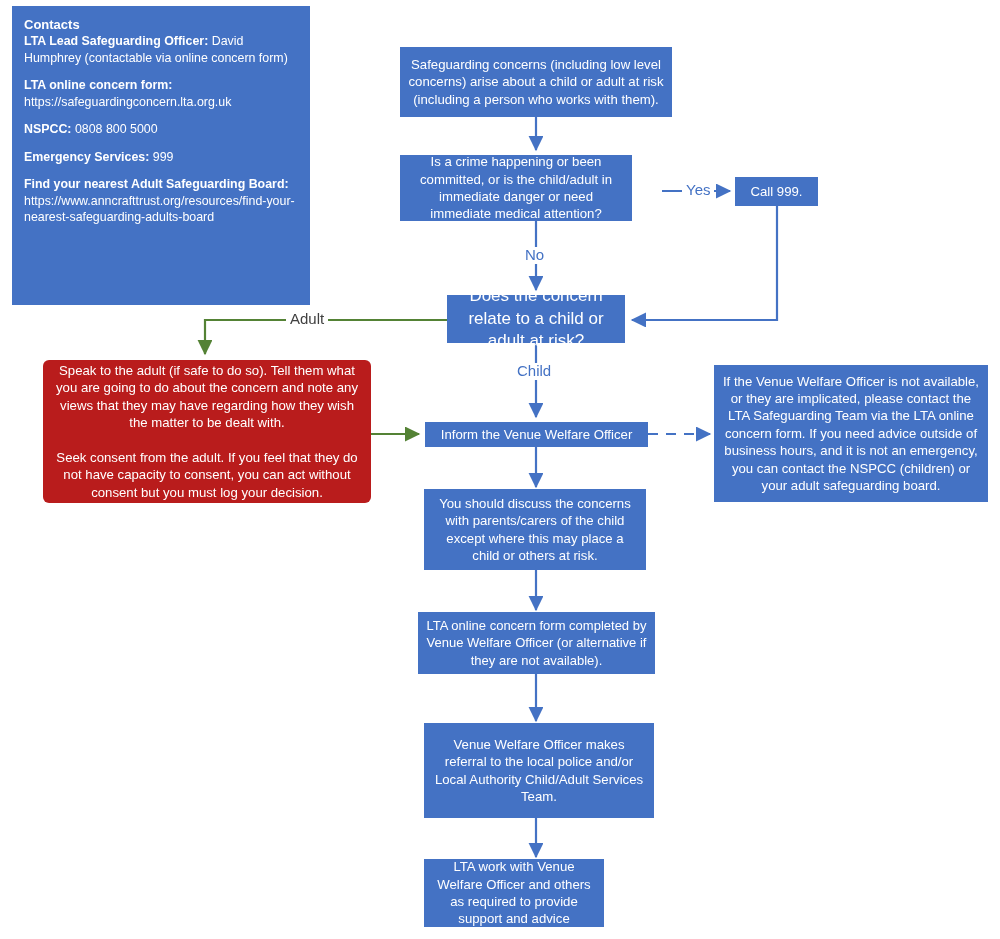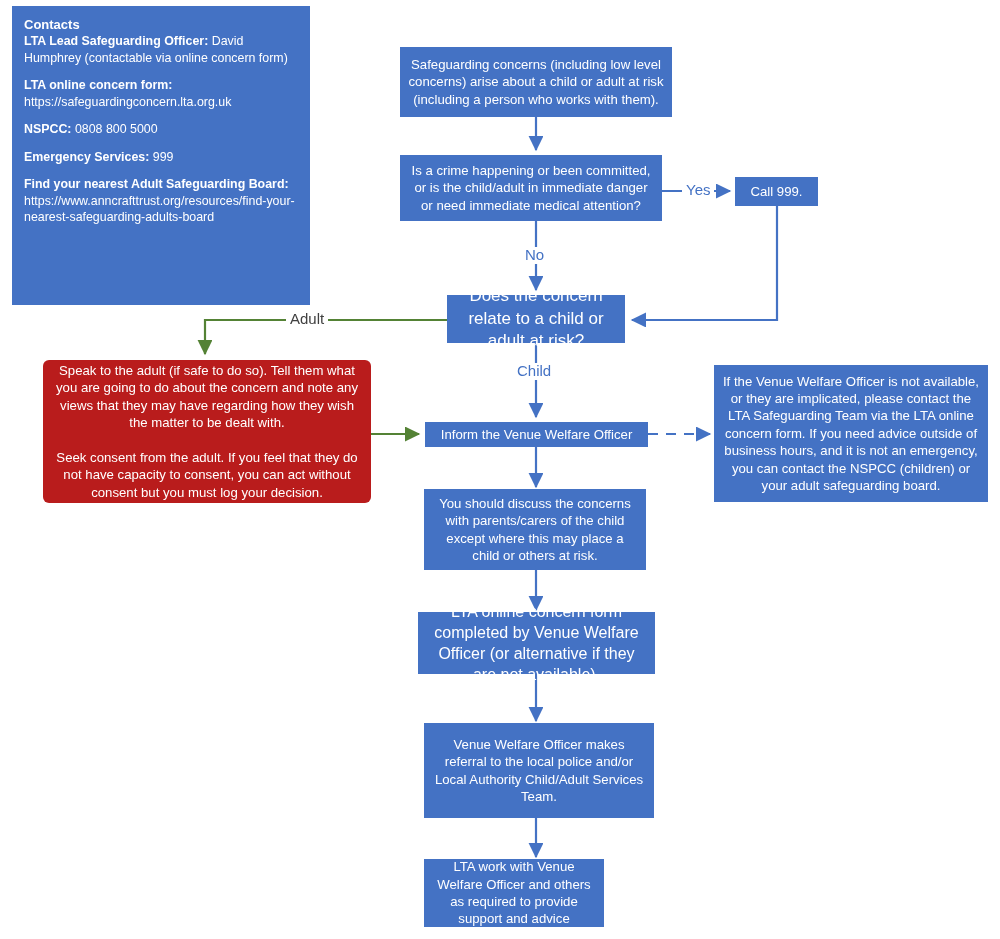--- a/index.html
+++ b/index.html
@@ -120,21 +120,21 @@
     </div>
     <div class="c-row">
       <span class="lbl">Find your nearest Adult Safeguarding Board:</span><span> https://www.anncrafttrust.org/resources/find-your-nearest-safeguarding-adults-board</span>
     </div>
   </div>
 
   <div class="node blue" style="left:400px; top:47px; width:272px; height:70px; font-size:13.2px;">
     <span class="txt">Safeguarding concerns (including low level concerns) arise about a child or adult at risk (including a person who works with them).</span>
   </div>
 
-  <div class="node blue" style="left:400px; top:155px; width:262px; height:66px; font-size:13.2px;">
+  <div class="node blue" style="left:400px; top:155px; width:232px; height:66px; font-size:13.2px;">
     <span class="txt">Is a crime happening or been committed, or is the child/adult in immediate danger or need immediate medical attention?</span>
   </div>
 
   <div class="node blue" style="left:735px; top:177px; width:83px; height:29px; font-size:13.2px;">
     <span class="txt">Call 999.</span>
   </div>
 
   <div class="node blue" style="left:447px; top:295px; width:178px; height:48px; font-size:17px;">
     <span class="txt">Does the concern relate to a child or adult at risk?</span>
   </div>
@@ -150,21 +150,21 @@
   </div>
 
   <div class="node blue" style="left:714px; top:365px; width:274px; height:137px; font-size:13.2px; padding:6px 8px;">
     <span class="txt">If the Venue Welfare Officer is not available, or they are implicated, please contact the LTA Safeguarding Team via the LTA online concern form. If you need advice outside of business hours, and it is not an emergency, you can contact the NSPCC (children) or your adult safeguarding board.</span>
   </div>
 
   <div class="node blue" style="left:424px; top:489px; width:222px; height:81px; font-size:13.2px;">
     <span class="txt">You should discuss the concerns with parents/carers of the child except where this may place a child or others at risk.</span>
   </div>
 
-  <div class="node blue" style="left:418px; top:612px; width:237px; height:62px; font-size:16px;">
+  <div class="node blue" style="left:418px; top:612px; width:237px; height:62px; font-size:13px;">
     <span class="txt">LTA online concern form completed by Venue Welfare Officer (or alternative if they are not available).</span>
   </div>
 
   <div class="node blue" style="left:424px; top:723px; width:230px; height:95px; font-size:13.2px;">
     <span class="txt">Venue Welfare Officer makes referral to the local police and/or Local Authority Child/Adult Services Team.</span>
   </div>
 
   <div class="node blue" style="left:424px; top:859px; width:180px; height:68px; font-size:13.2px;">
     <span class="txt">LTA work with Venue Welfare Officer and others as required to provide support and advice</span>
   </div>

